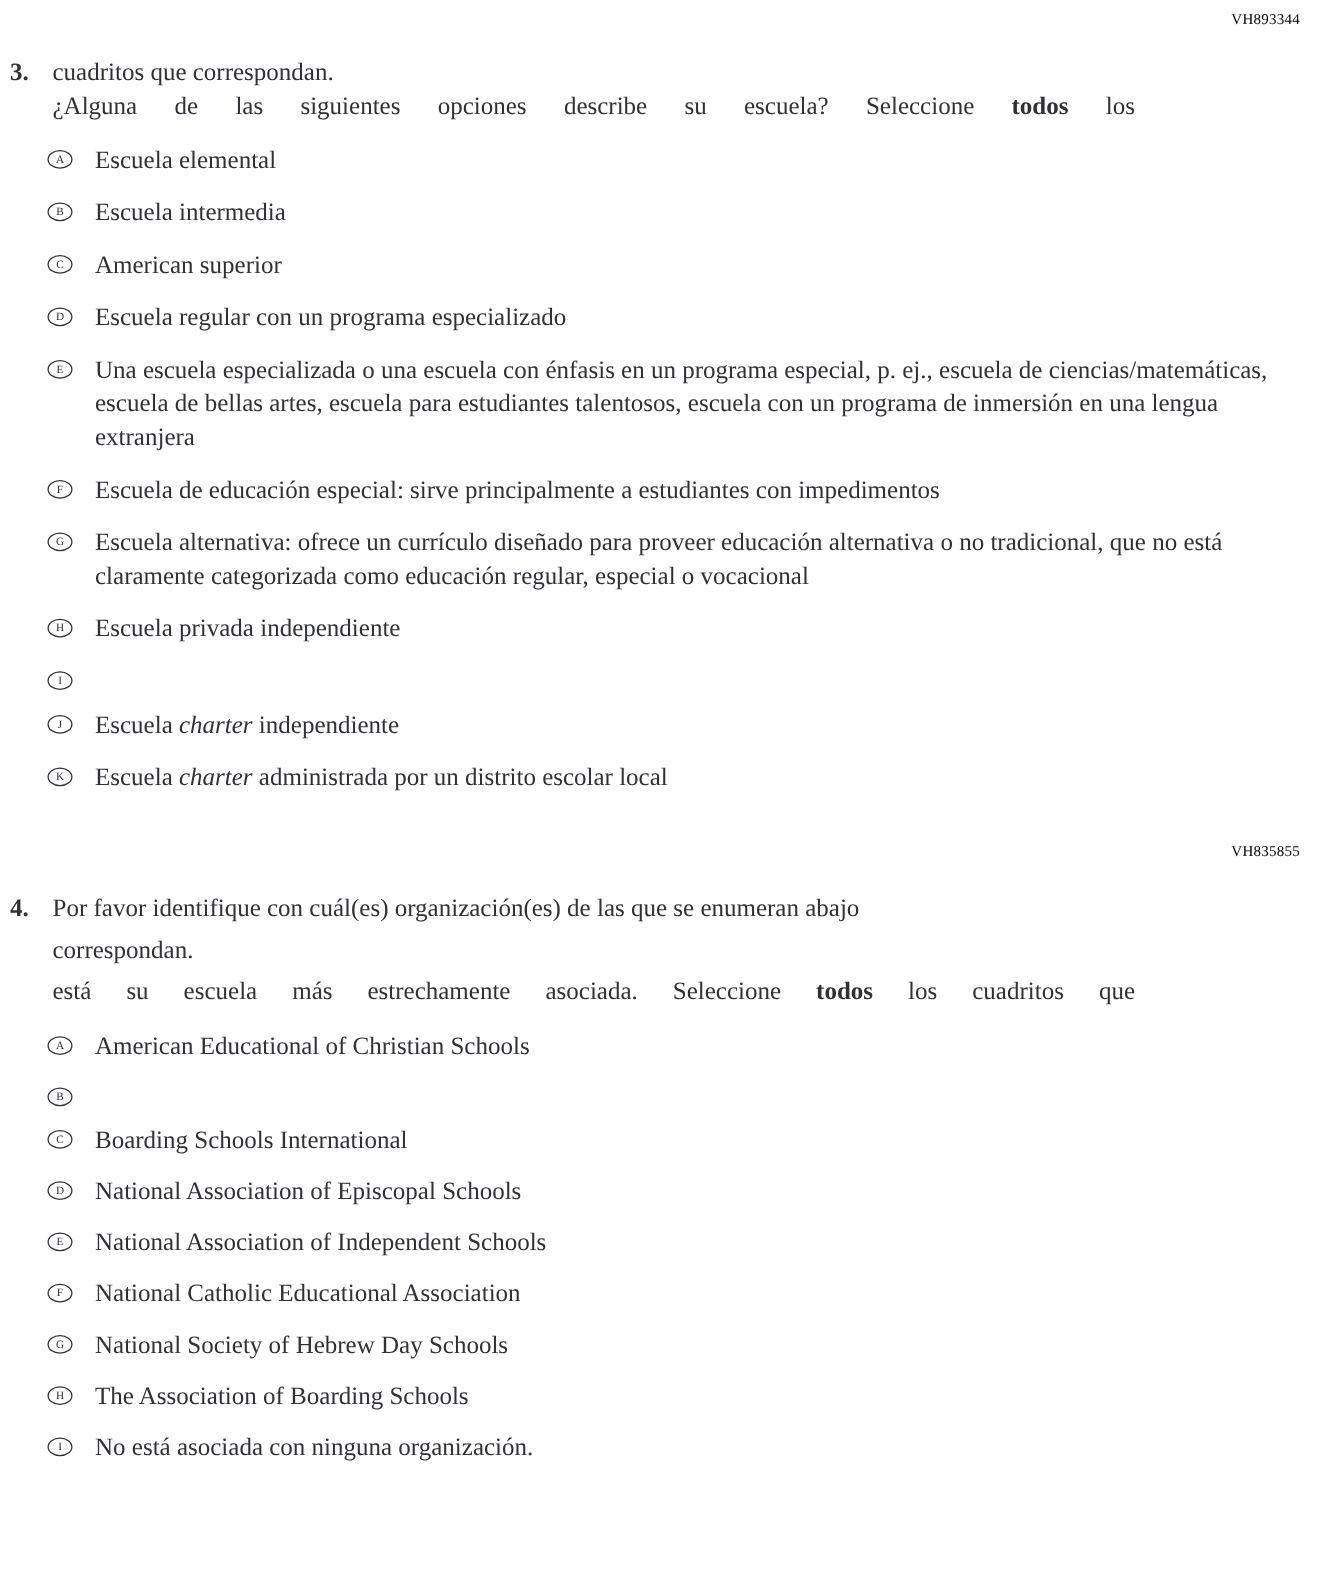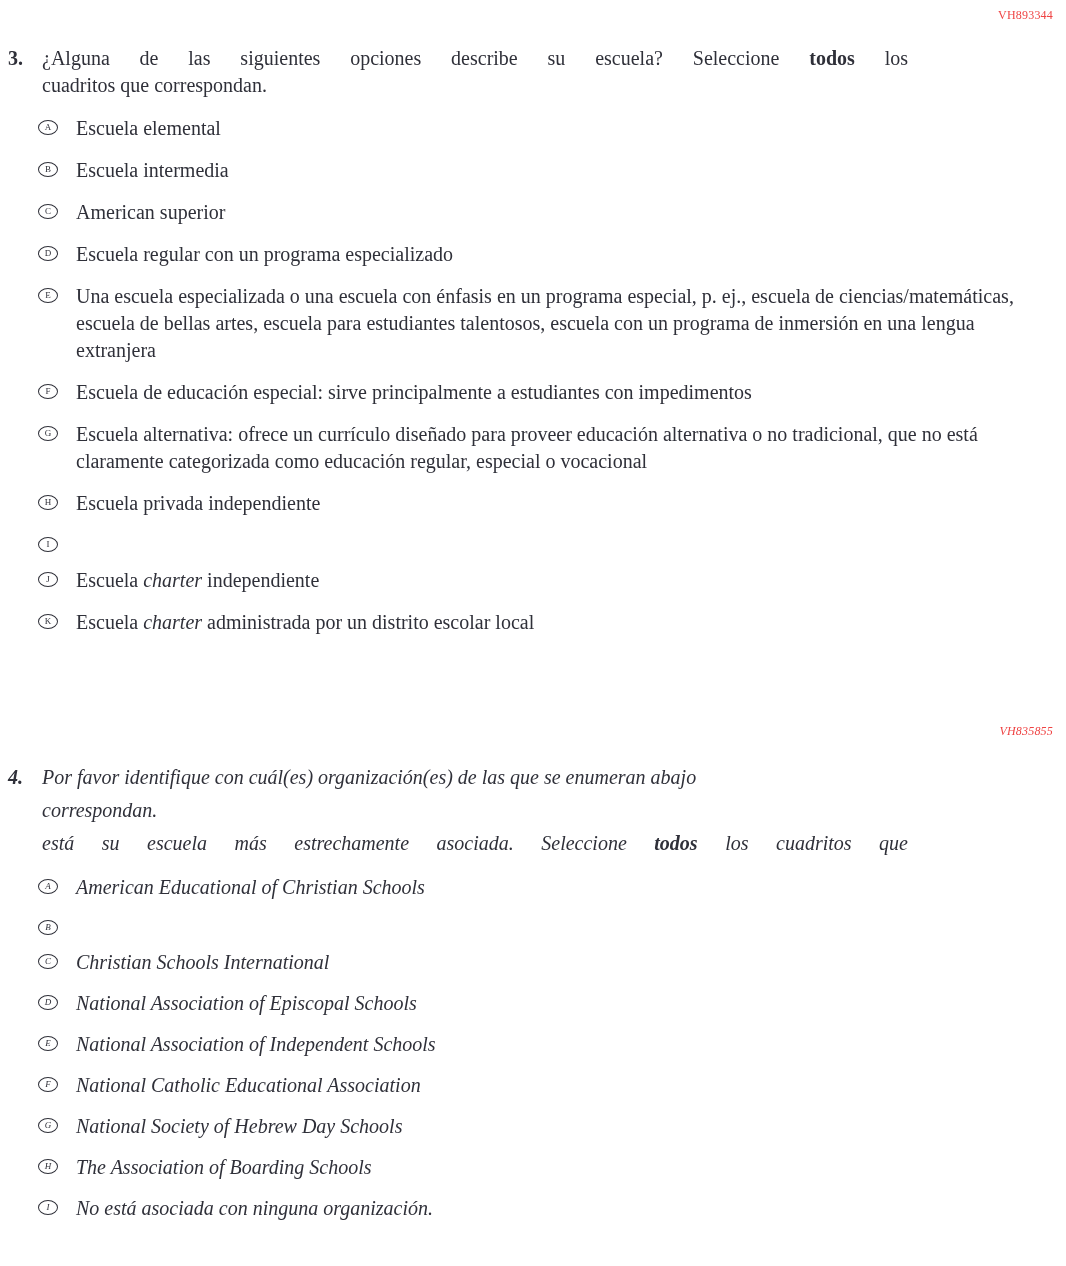--- a/index.html
+++ b/index.html
@@ -13,26 +13,26 @@
     height: 1266px;
     background: #ffffff;
     overflow: hidden;
     font-family: "Liberation Serif", "DejaVu Serif", serif;
     font-size: 20px;
     color: #2f3039;
   }
   .item-code {
     font-size: 12px;
     text-align: right;
-    padding-right: 13px;
-    color: #ef4444;
+    padding-right: 26px;
+    color: #000000;
     letter-spacing: 0.2px;
   }
   .question.q3 { padding-top: 8px; }
-  .question.q4 { margin-top: 88px; font-style: italic; }
+  .question.q4 { margin-top: 38px; }
   .q-head {
     display: flex;
     align-items: flex-start;
     margin-top: 22px;
     padding-left: 8px;
   }
   .q-num {
     flex: none;
     width: 34px;
     font-weight: bold;
@@ -82,22 +82,22 @@
 </head>
 <body>
 
 <div class="page">
 
   <section class="question q3">
     <div class="item-code">VH893344</div>
     <div class="q-head">
       <div class="q-num">3.</div>
       <div class="q-prompt">
+          <div class="prompt-line"><span>cuadritos que correspondan.</span></div>
           <div class="prompt-line justify"><span>¿Alguna de las siguientes opciones describe su escuela? Seleccione </span><span class="bold">todos</span><span> los</span></div>
-          <div class="prompt-line"><span>cuadritos que correspondan.</span></div>
         </div>
     </div>
     <div class="options">
         <div class="option">
           <span class="bullet">A</span>
           <span class="opt-text"><span>Escuela elemental</span></span>
         </div>
         <div class="option">
           <span class="bullet">B</span>
           <span class="opt-text"><span>Escuela intermedia</span></span>
@@ -153,21 +153,21 @@
     <div class="options">
         <div class="option">
           <span class="bullet">A</span>
           <span class="opt-text"><span>American Educational of Christian Schools</span></span>
         </div>
         <div class="option">
           <span class="bullet">B</span>
         </div>
         <div class="option">
           <span class="bullet">C</span>
-          <span class="opt-text"><span>Christian Schools International</span></span>
+          <span class="opt-text"><span>Boarding Schools International</span></span>
         </div>
         <div class="option">
           <span class="bullet">D</span>
           <span class="opt-text"><span>National Association of Episcopal Schools</span></span>
         </div>
         <div class="option">
           <span class="bullet">E</span>
           <span class="opt-text"><span>National Association of Independent Schools</span></span>
         </div>
         <div class="option">

